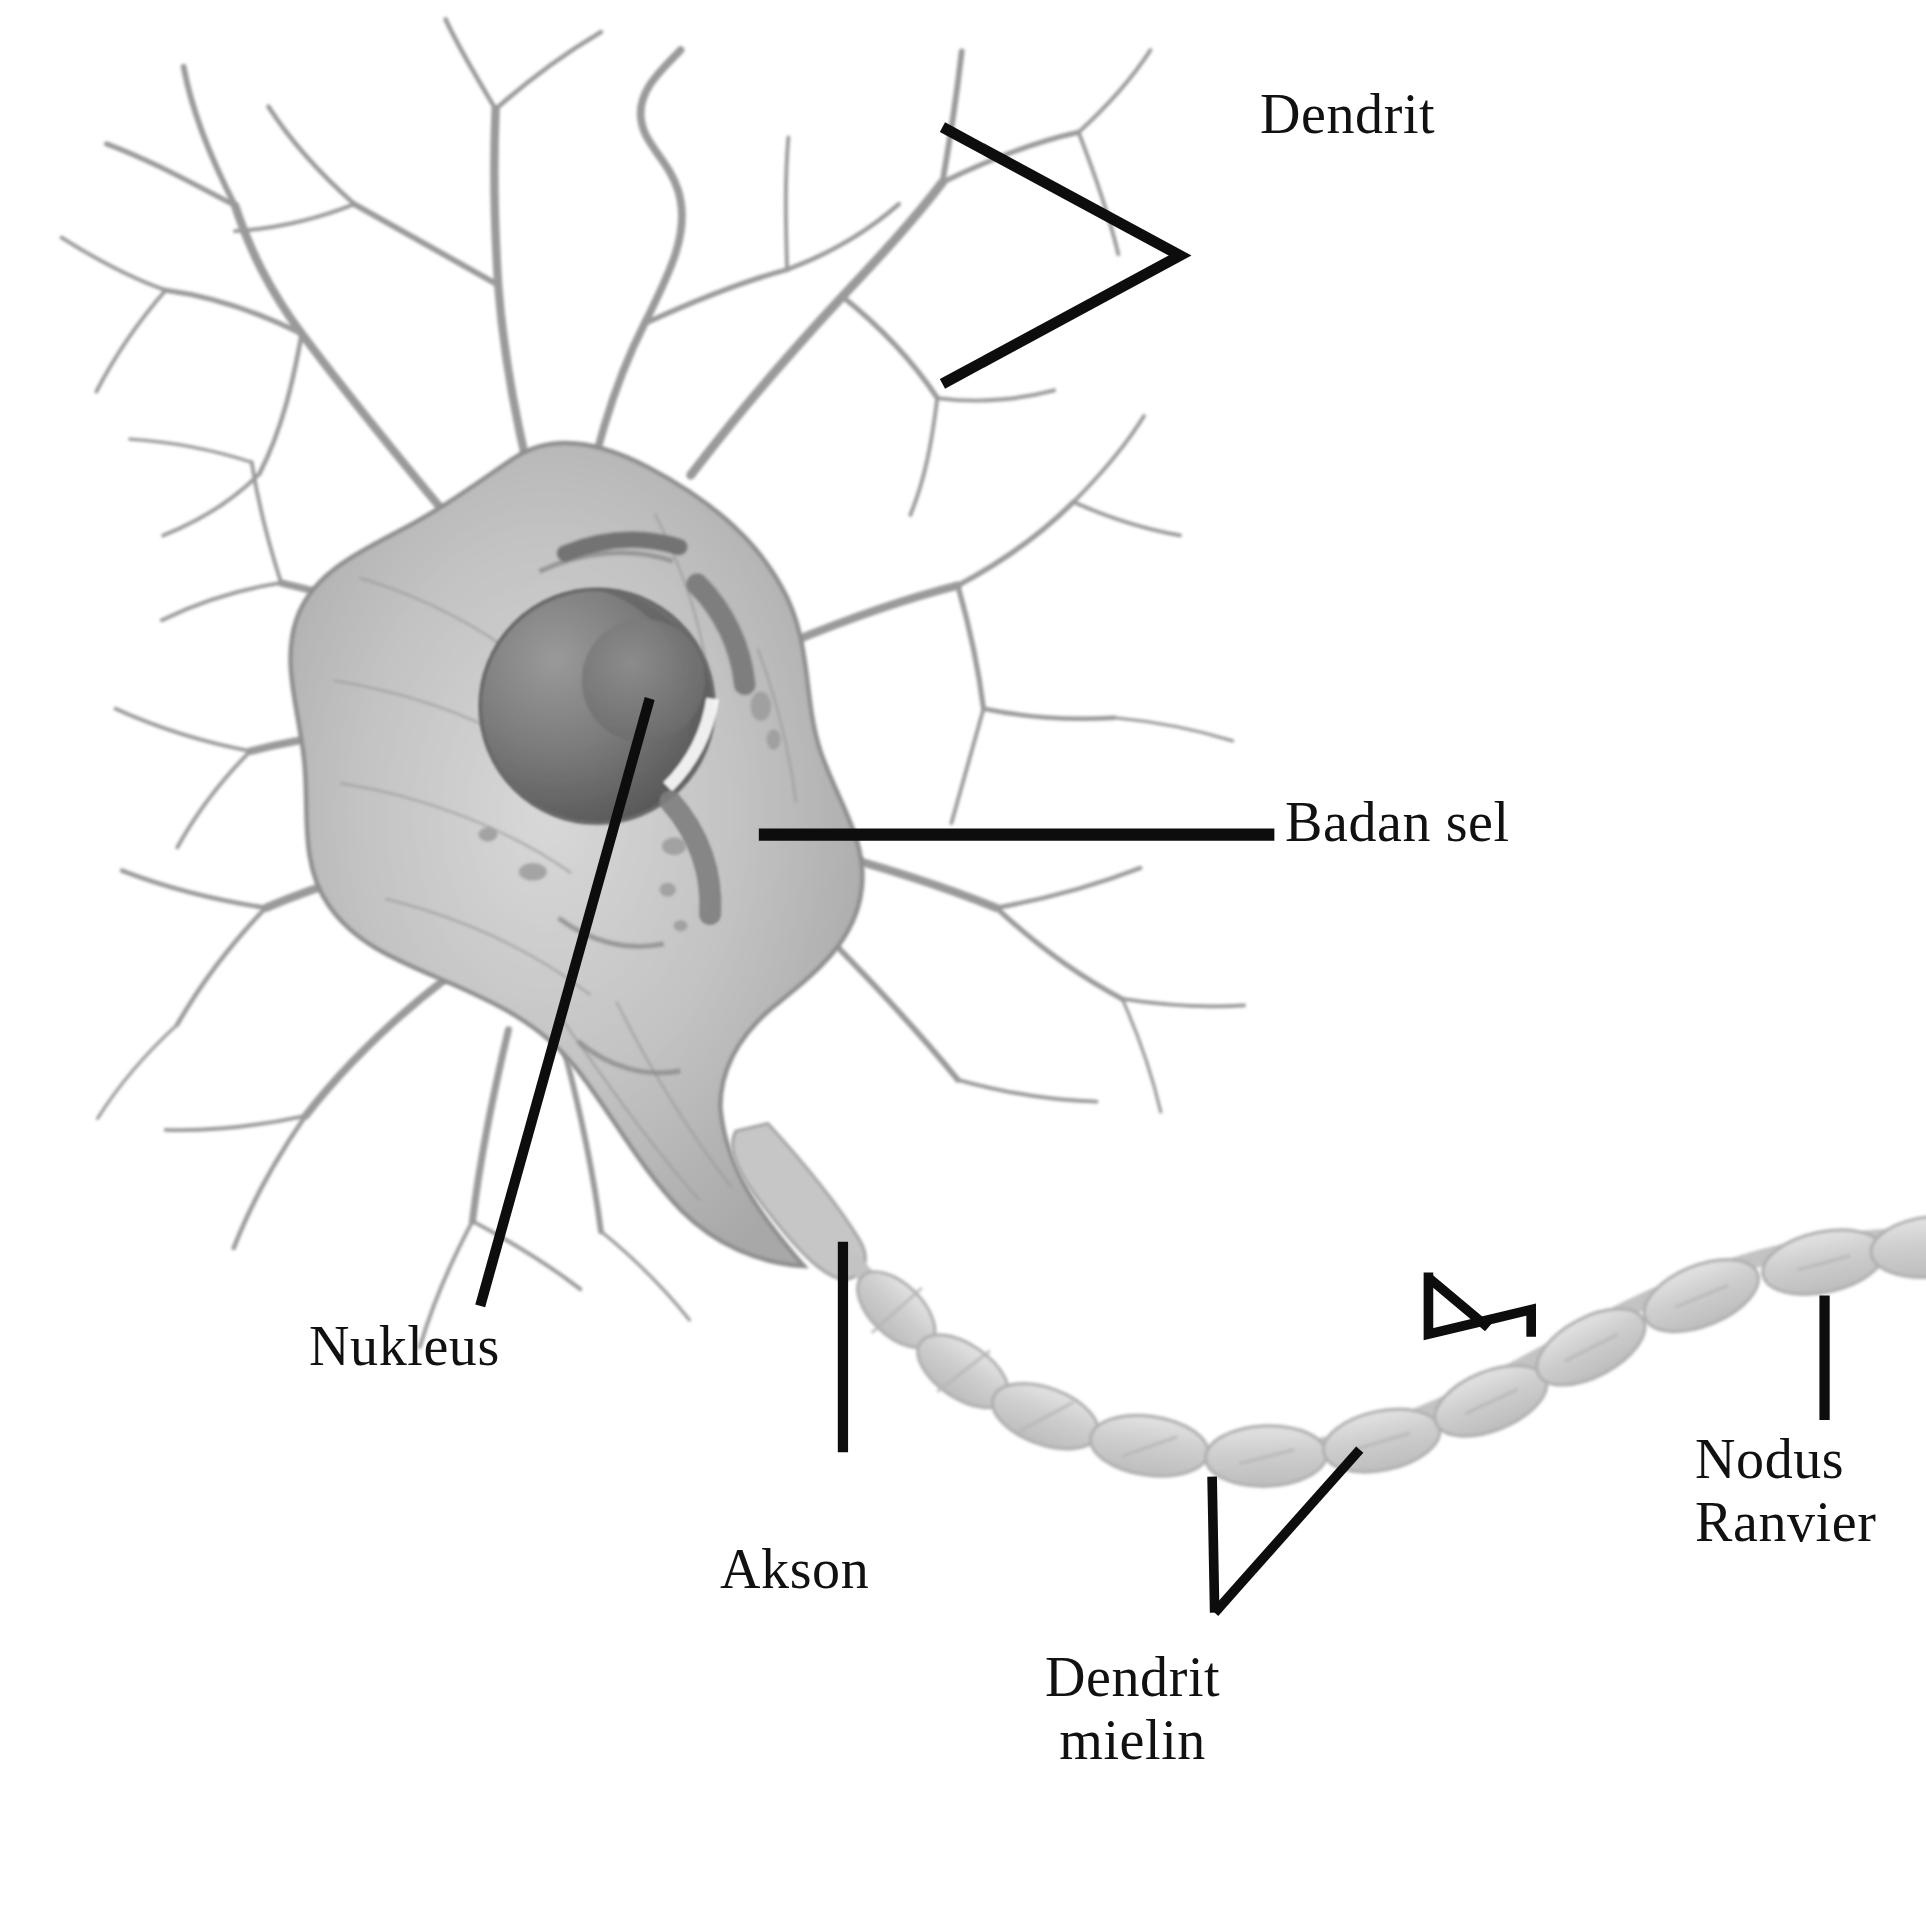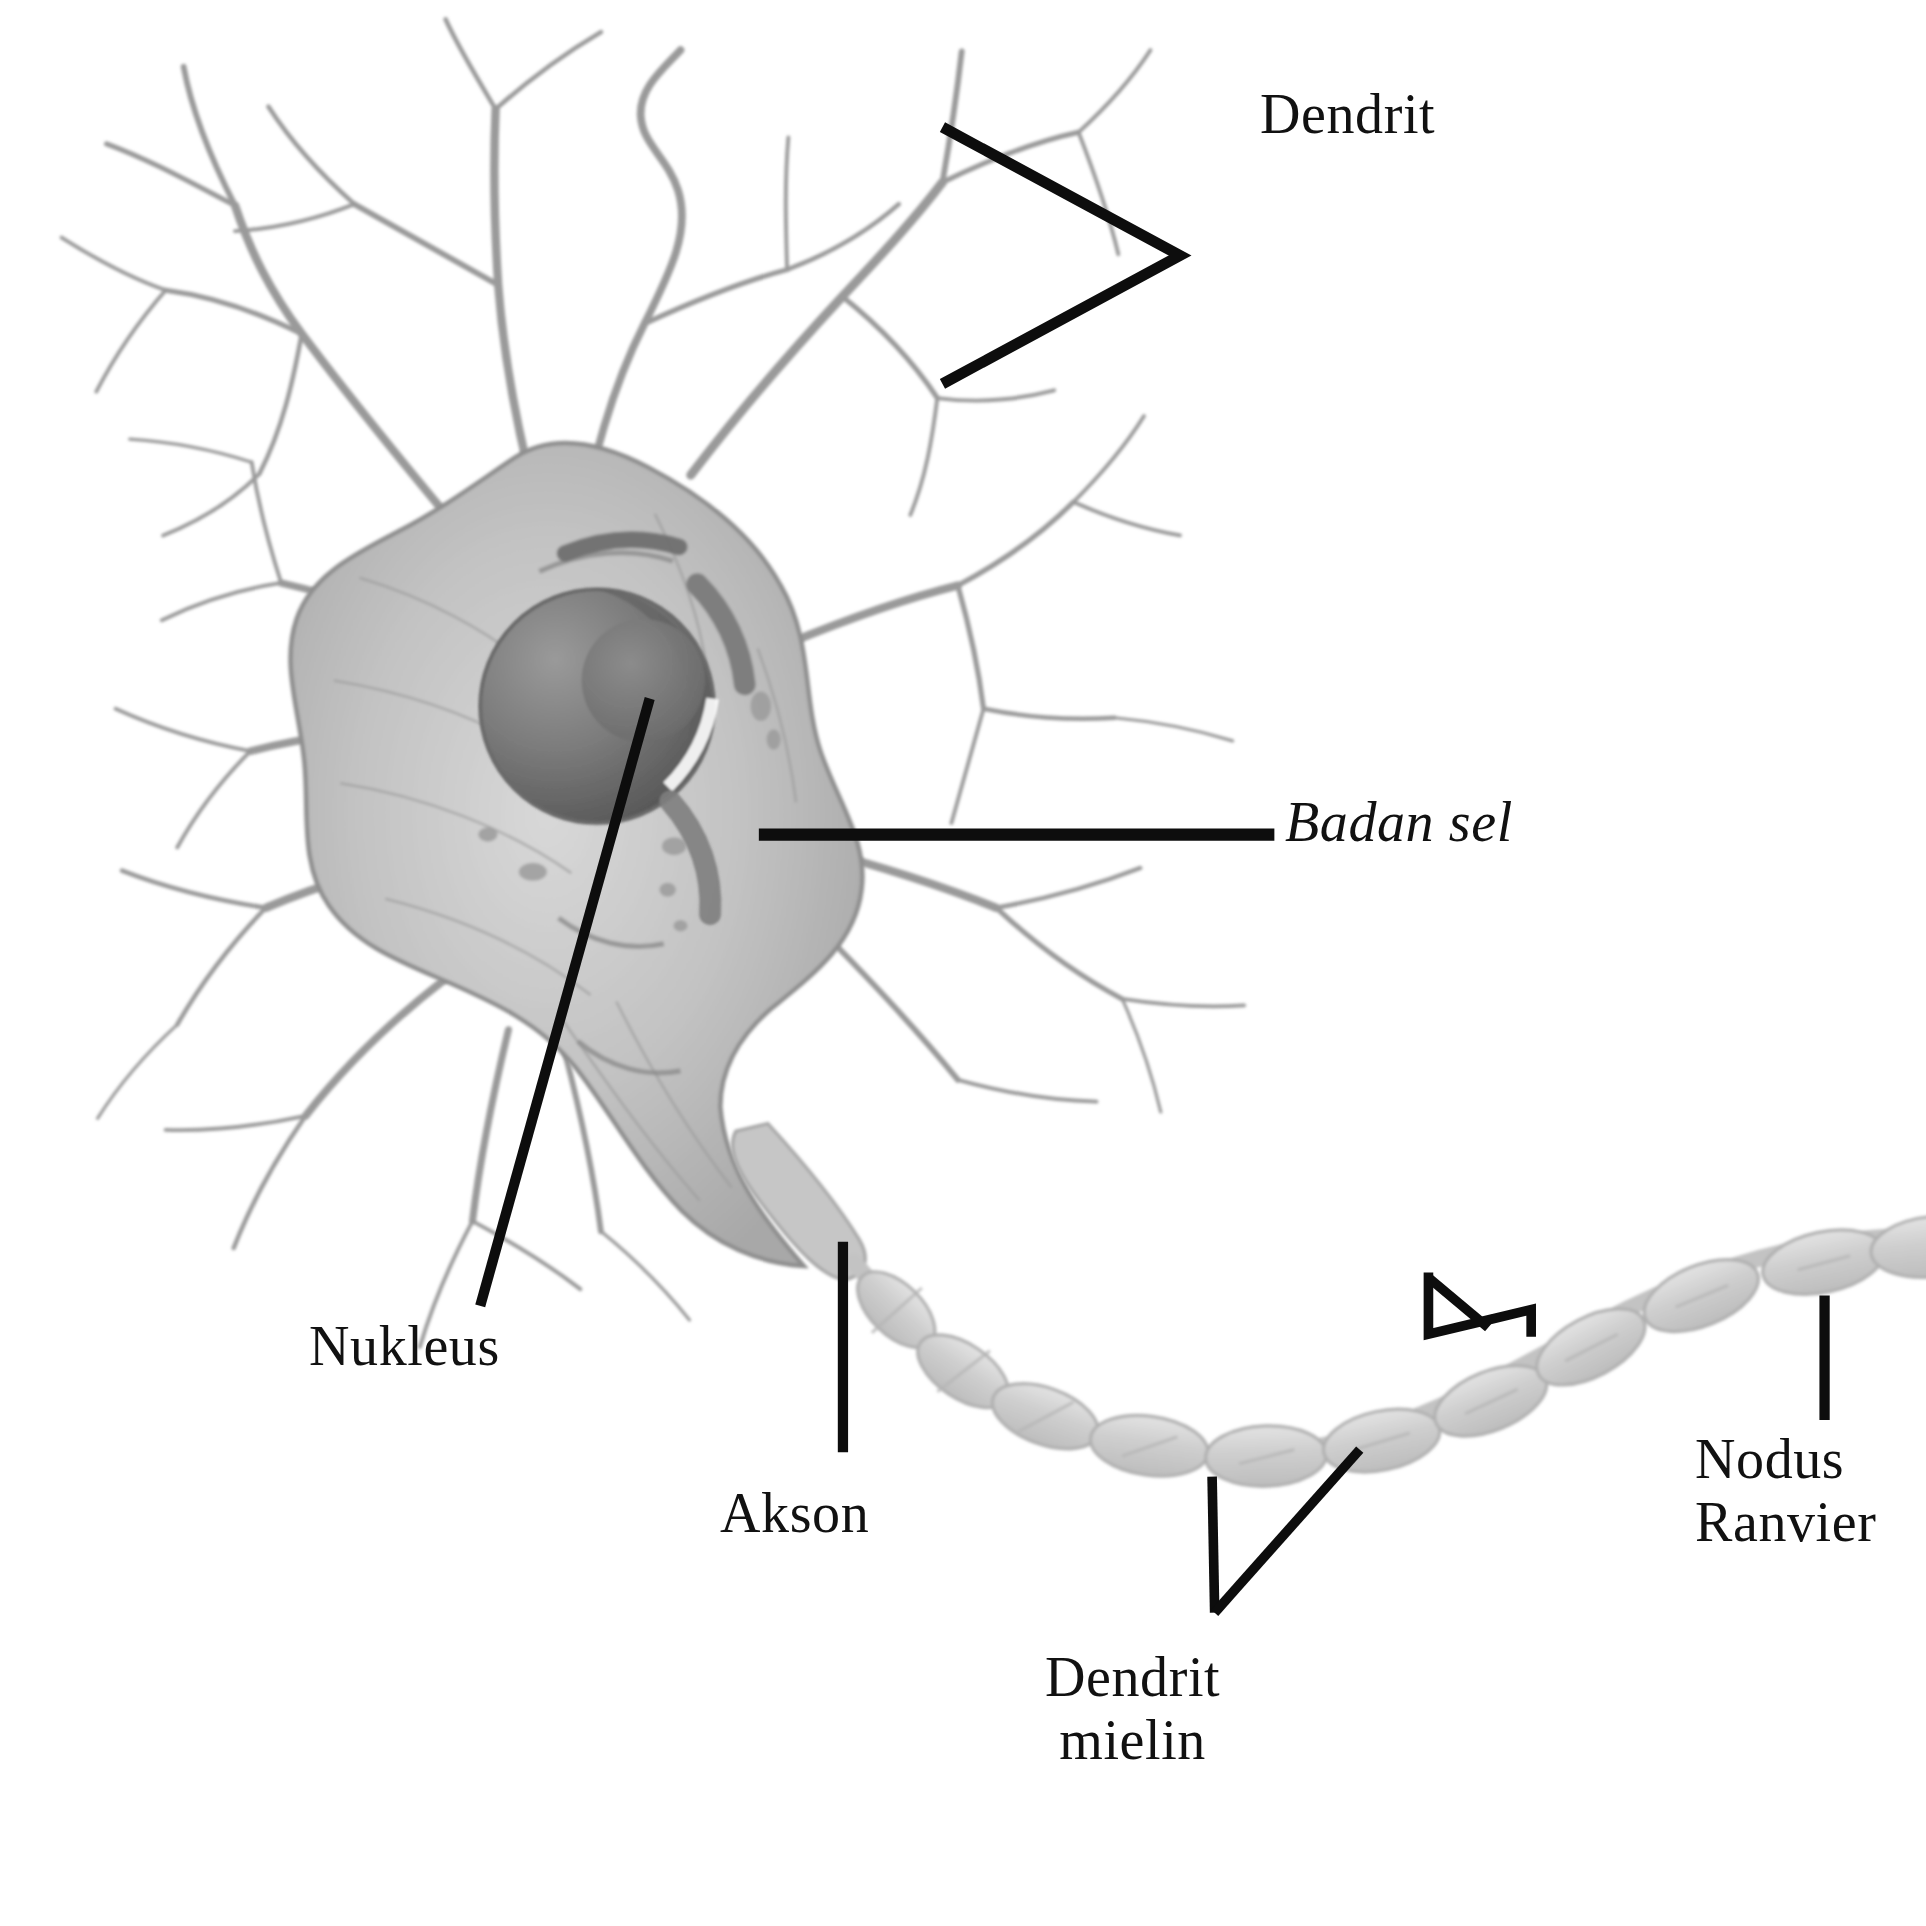--- a/index.html
+++ b/index.html
@@ -27,23 +27,23 @@
     color: #111111;
     font-family: "Liberation Serif", "DejaVu Serif", serif;
     font-size: 56px;
     line-height: 1.12;
     letter-spacing: 0.6px;
     white-space: pre;
     -webkit-font-smoothing: antialiased;
   }
   .lbl.two-line { white-space: pre-line; }
   #lbl-dendrit      { left: 1260px; top: 83px; }
-  #lbl-badan-sel    { left: 1285px; top: 791px; font-style: italic; }
+  #lbl-badan-sel    { left: 1285px; top: 791px; }
   #lbl-nukleus      { left: 309px;  top: 1315px; }
-  #lbl-akson        { left: 720px; top: 1482px; }
+  #lbl-akson        { left: 720px; top: 1538px; }
   #lbl-sel-schwann  { left: 1212px; top: 1195px; }
   #lbl-selubung     { left: 1045px; top: 1646px; text-align: center; }
   #lbl-nodus        { left: 1695px; top: 1428px; }
 </style>
 </head>
 <body>
 
 <div id="stage">
 
   <svg id="neuron-svg" viewBox="0 0 3000 3000" xmlns="http://www.w3.org/2000/svg">

